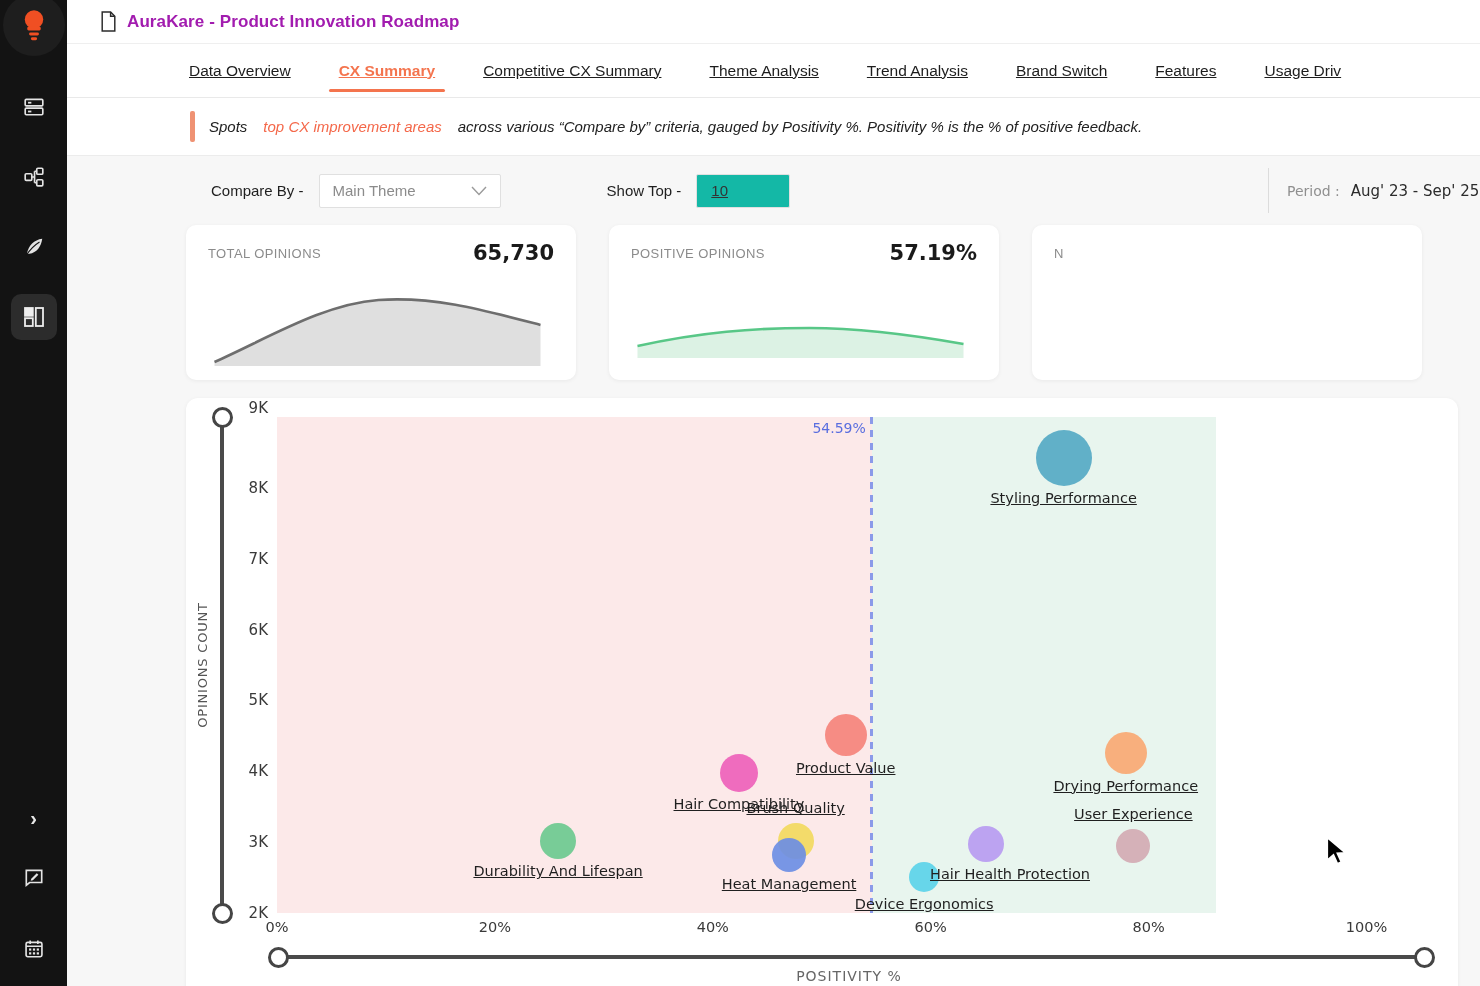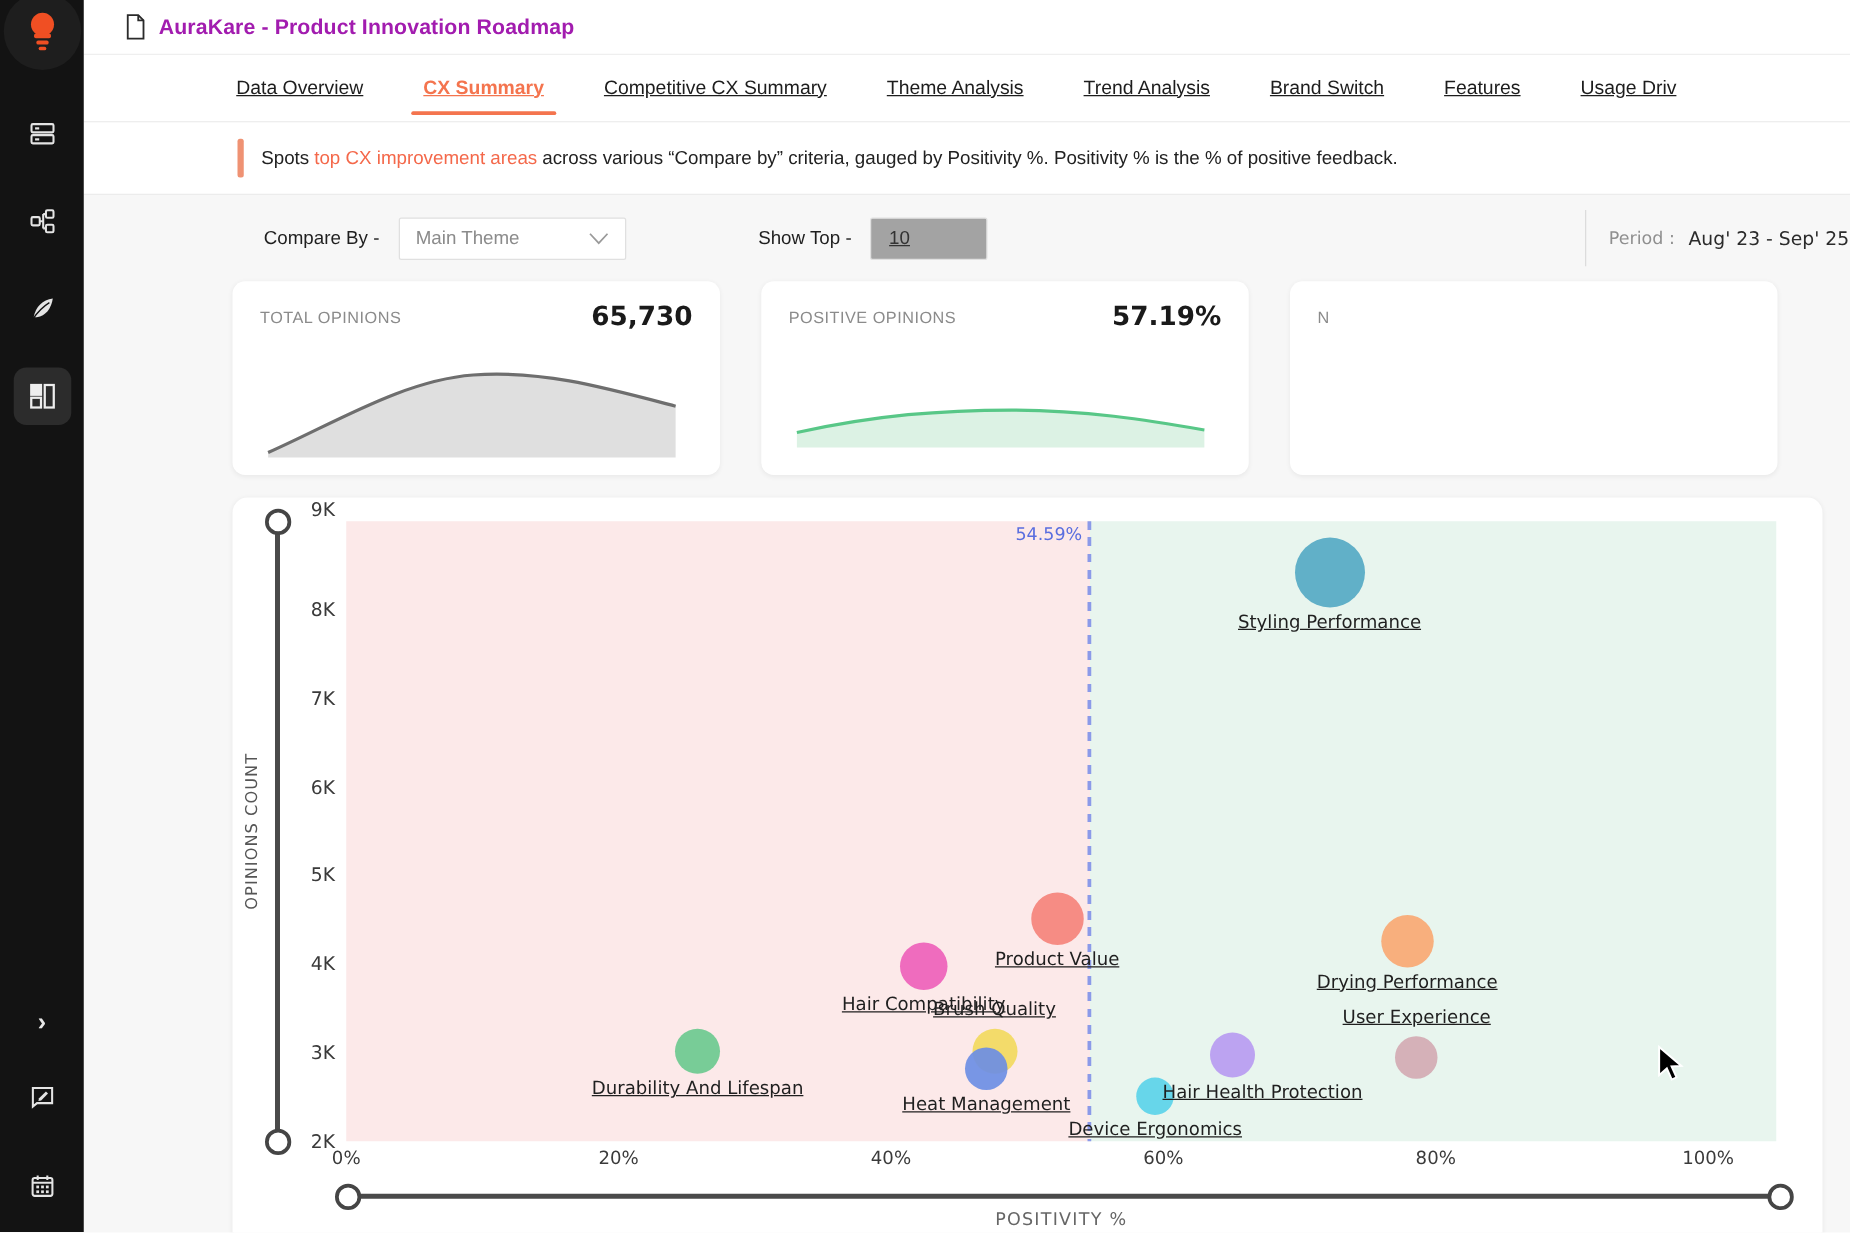--- a/index.html
+++ b/index.html
@@ -21,49 +21,49 @@
   .doc-icon { display:flex; margin-right:10px; }
   .page-title { font-size:17px; font-weight:600; color:#a21caf; letter-spacing:.1px; }
 
   .tab-bar { height:54px; background:#ffffff; border-bottom:1px solid #e9e9e9; display:flex; align-items:center; padding-left:98px; white-space:nowrap; }
   .tab { position:relative; font-size:15.5px; color:#1d1d1d; padding:0 24px; height:54px; display:flex; align-items:center; cursor:pointer;text-decoration:underline; }
   .tab.active { color:var(--accent); font-weight:600; }
   .tab.active::after { content:""; position:absolute; left:14px; right:14px; bottom:6px; height:3px; border-radius:2px; background:var(--accent); }
 
   .banner { height:58px; background:#ffffff; border-bottom:1px solid #ececec; display:flex; align-items:center; padding-left:123px; }
   .banner-bar { width:5px; height:31px; border-radius:2px; margin-right:14px; }
-  .banner-text { font-size:15px; color:#222; display:flex; gap:4px; white-space:nowrap; }
+  .banner-text { font-size:15px; color:#222; display:flex; gap:16px; white-space:nowrap;font-style:italic; }
   .banner-text .hl { font-weight:400; }
 
   .controls { height:69px; display:flex; align-items:center; padding-left:144px; position:relative; }
   .ctl-label { font-size:15px; color:#1f1f1f; }
   .select { margin-left:15px; width:182px; height:34px; background:#fff; border:1px solid #e0e0e0; border-radius:2px; display:flex; align-items:center; justify-content:space-between; padding:0 13px; cursor:pointer; }
   .select-value { font-size:15px; color:#8b8b8b;text-align:right; }
   .show-top { margin-left:106px; }
-  .tinput { margin-left:15px; width:94px; height:34px; background:#a3a3a3; border:1px solid #e0e0e0; border-radius:2px; display:flex; align-items:center; padding:0 14px; font-size:15px; color:#333; cursor:text;text-decoration:underline; }
+  .tinput { margin-left:15px; width:94px; height:34px; background:#14b8a6; border:1px solid #e0e0e0; border-radius:2px; display:flex; align-items:center; padding:0 14px; font-size:15px; color:#333; cursor:text;text-decoration:underline; }
   .period { position:absolute; left:1201px; top:12px; height:45px; border-left:1px solid #dcdcdc; display:flex; align-items:center; padding-left:18px; font-family:"DejaVu Sans", sans-serif; }
   .period-label { font-size:14px; color:#8f8f8f; margin-right:11px; }
   .period-value { font-size:15px; color:#2b2b2b; }
 
   
   .cards { display:flex; padding-left:119px; gap:33px; height:155px; }
   .stat-card { flex:0 0 390px; height:155px; background:#fff; border-radius:10px; box-shadow:0 1px 4px rgba(0,0,0,.06); padding:16px 22px 10px 22px; position:relative; }
   .stat-head { display:flex; justify-content:space-between; align-items:flex-start; }
   .stat-label { font-size:13px; color:#8b8b8b; letter-spacing:.4px; padding-top:5px; }
   .stat-value { font-size:21px; font-weight:600; color:#1a1a1a; font-family:"DejaVu Sans", sans-serif; }
   .spark { position:absolute; left:20px; bottom:10px; width:350px; height:92px; }
 
   
   .chart-panel { position:relative; margin-left:119px; margin-top:18px; width:1272px; height:660px; background:#fff; border-radius:12px; box-shadow:0 1px 4px rgba(0,0,0,.06); font-family:"DejaVu Sans", sans-serif; }
   .v-track { position:absolute; left:34px; top:19px; width:4px; height:496px; background:#4a4a4a; border-radius:2px; }
   .handle { position:absolute; width:21px; height:21px; border-radius:50%; background:#fff; border:3px solid #454545; cursor:grab; z-index:5; }
   .y-axis-label { position:absolute; left:16px; top:267px; transform:translate(-50%,-50%) rotate(-90deg); font-size:13px; color:#555; letter-spacing:.8px; white-space:nowrap; }
   .y-tick { position:absolute; left:34px; width:48px; text-align:right; font-size:15px; color:#3a3a3a; }
   .x-tick { position:absolute; width:80px; text-align:center; font-size:14.5px; color:#3a3a3a; top:521px; }
-  .plot { position:absolute; left:91px; top:19px; width:1144px; height:496px; }
+  .plot { position:absolute; left:91px; top:19px; width:939px; height:496px; }
   .region { position:absolute; top:0; bottom:0; }
   .threshold-line { position:absolute; top:0; bottom:0; width:3px; z-index:1; }
   .threshold-label { position:absolute; top:3px; width:160px; text-align:right; font-size:14px; z-index:2; }
   .bubble { position:absolute; border-radius:50%; opacity:.92; z-index:2; }
   .bubble-label { position:absolute; width:280px; text-align:center; font-size:14.5px; color:#1f1f1f; z-index:3; white-space:nowrap;text-decoration:underline; }
   .h-track { position:absolute; left:92px; top:557px; width:1146px; height:4px; background:#4a4a4a; border-radius:2px; }
   .x-axis-label { position:absolute; left:91px; top:570px; width:1144px; text-align:center; font-size:14px; color:#666; letter-spacing:1px; }
 
   .cursor { position:absolute; left:1325px; top:836px; z-index:99; pointer-events:none; }
 </style>

